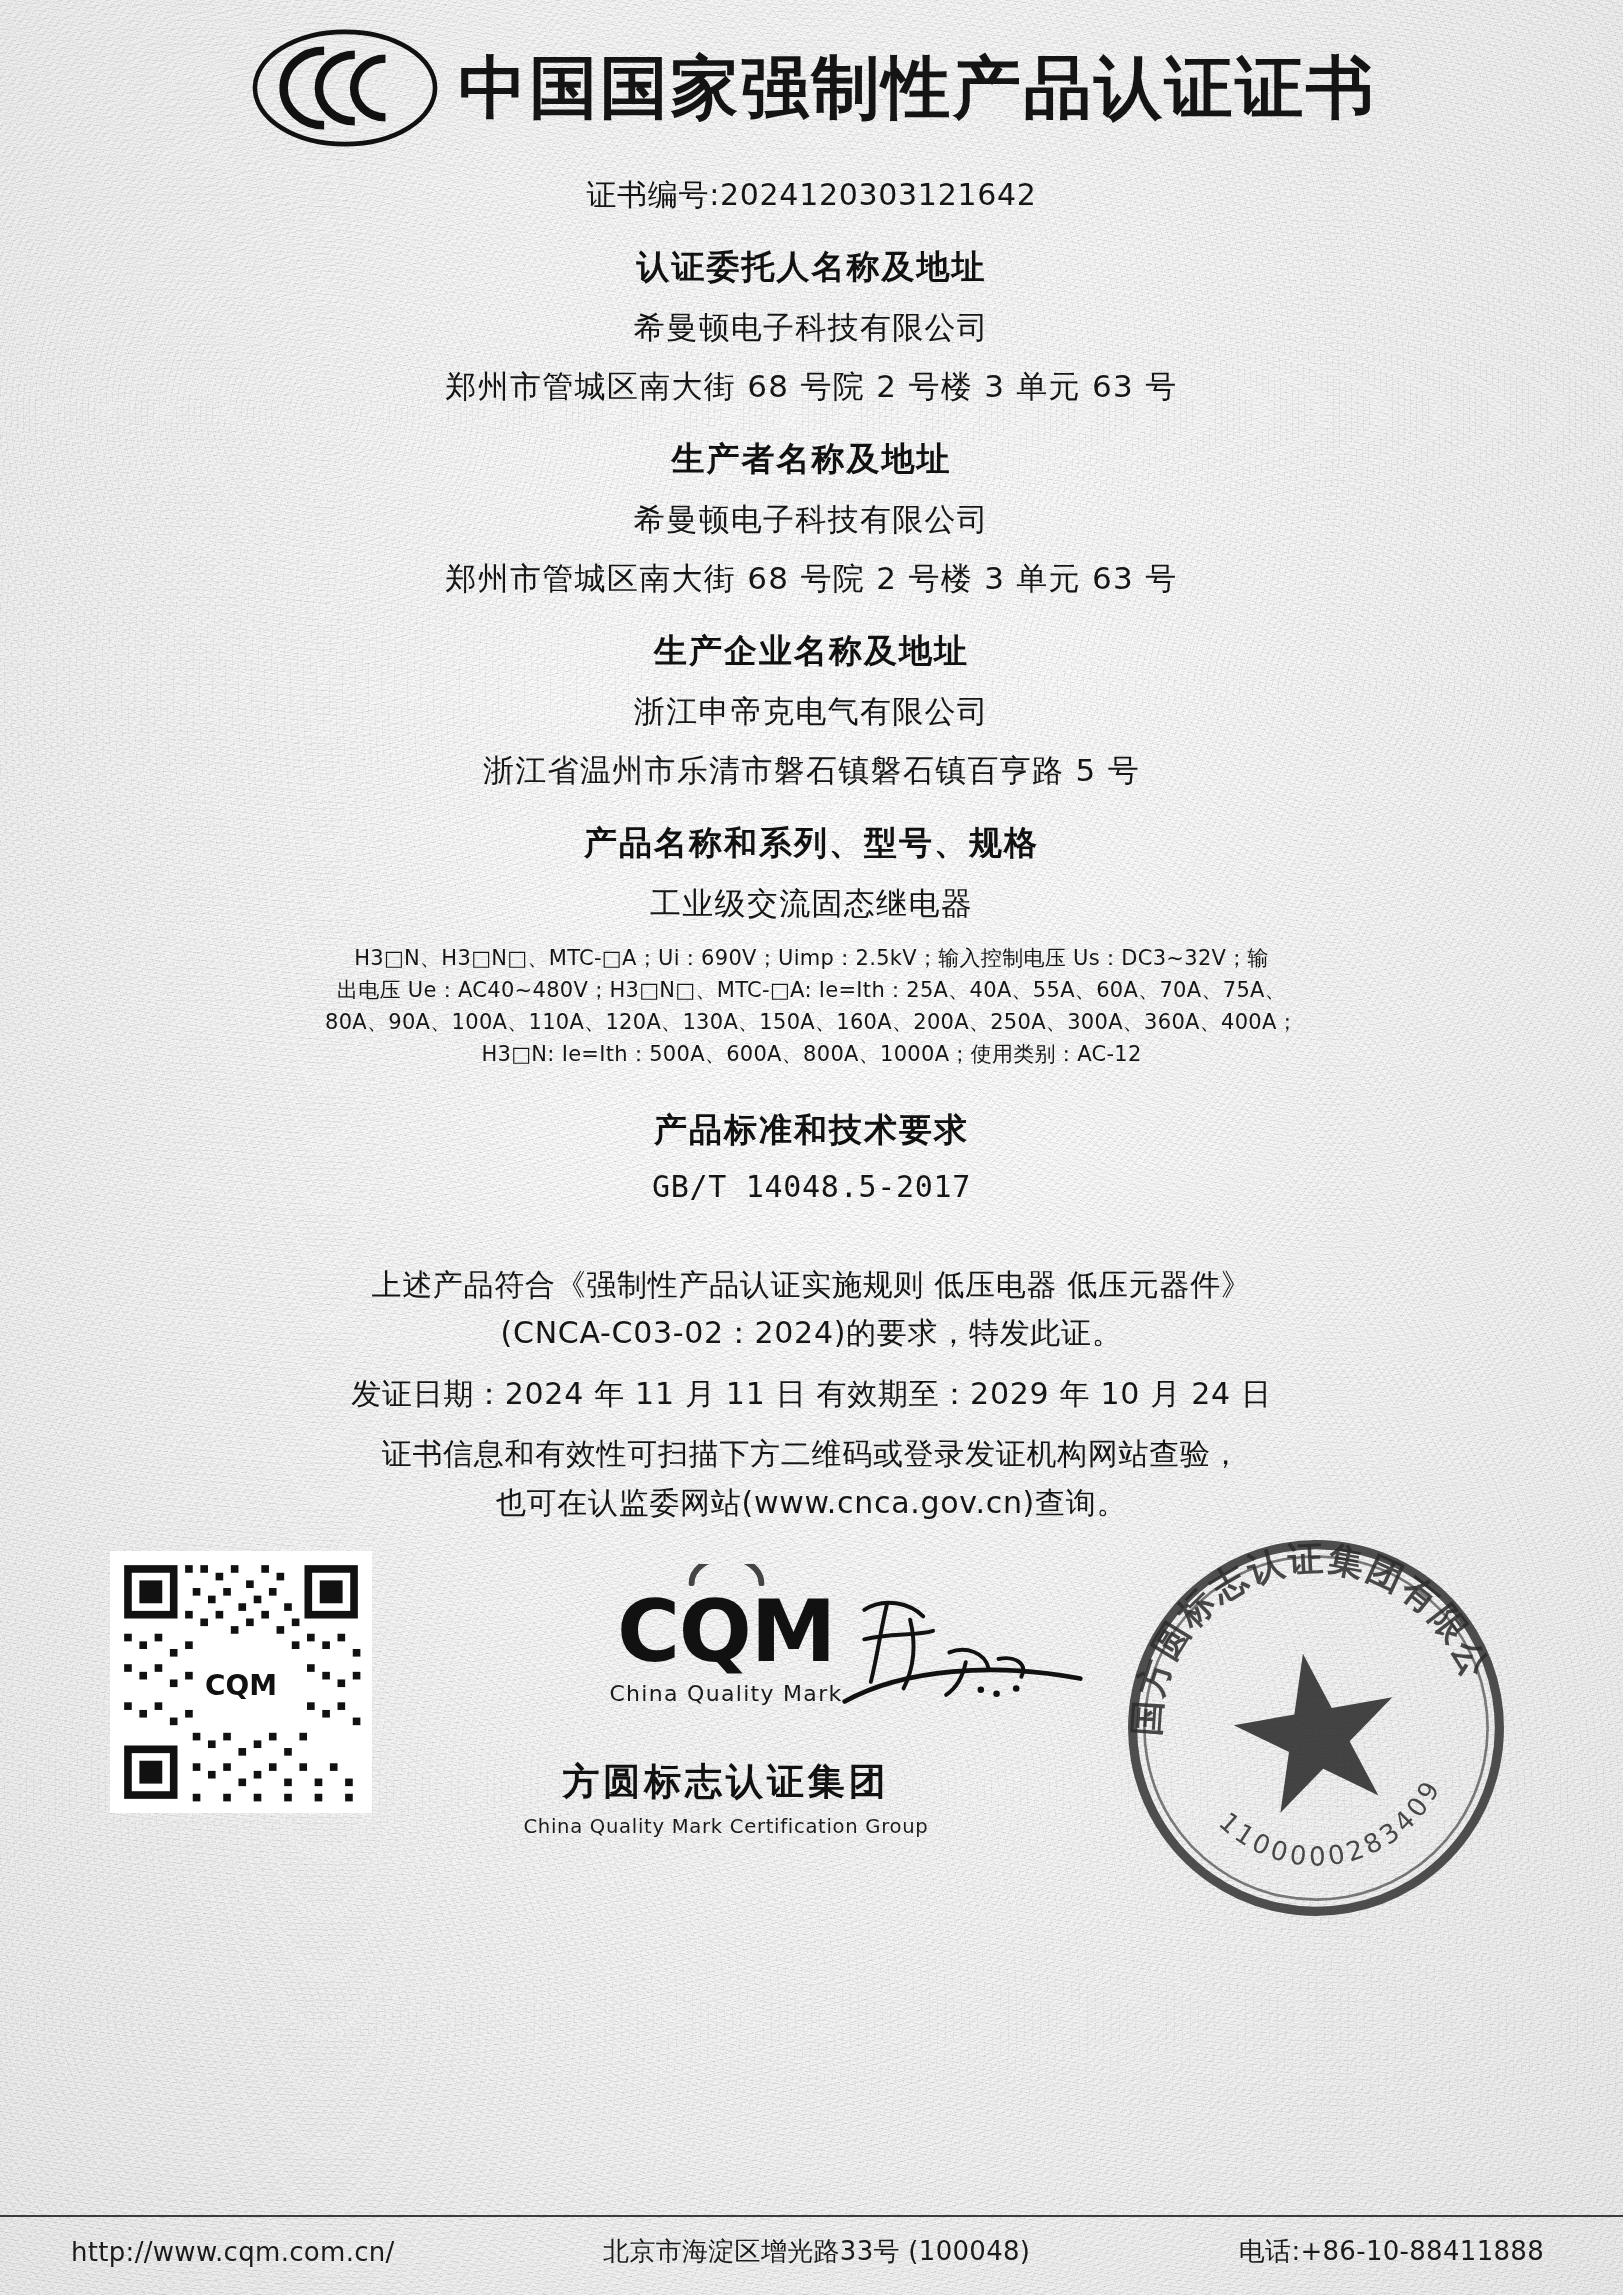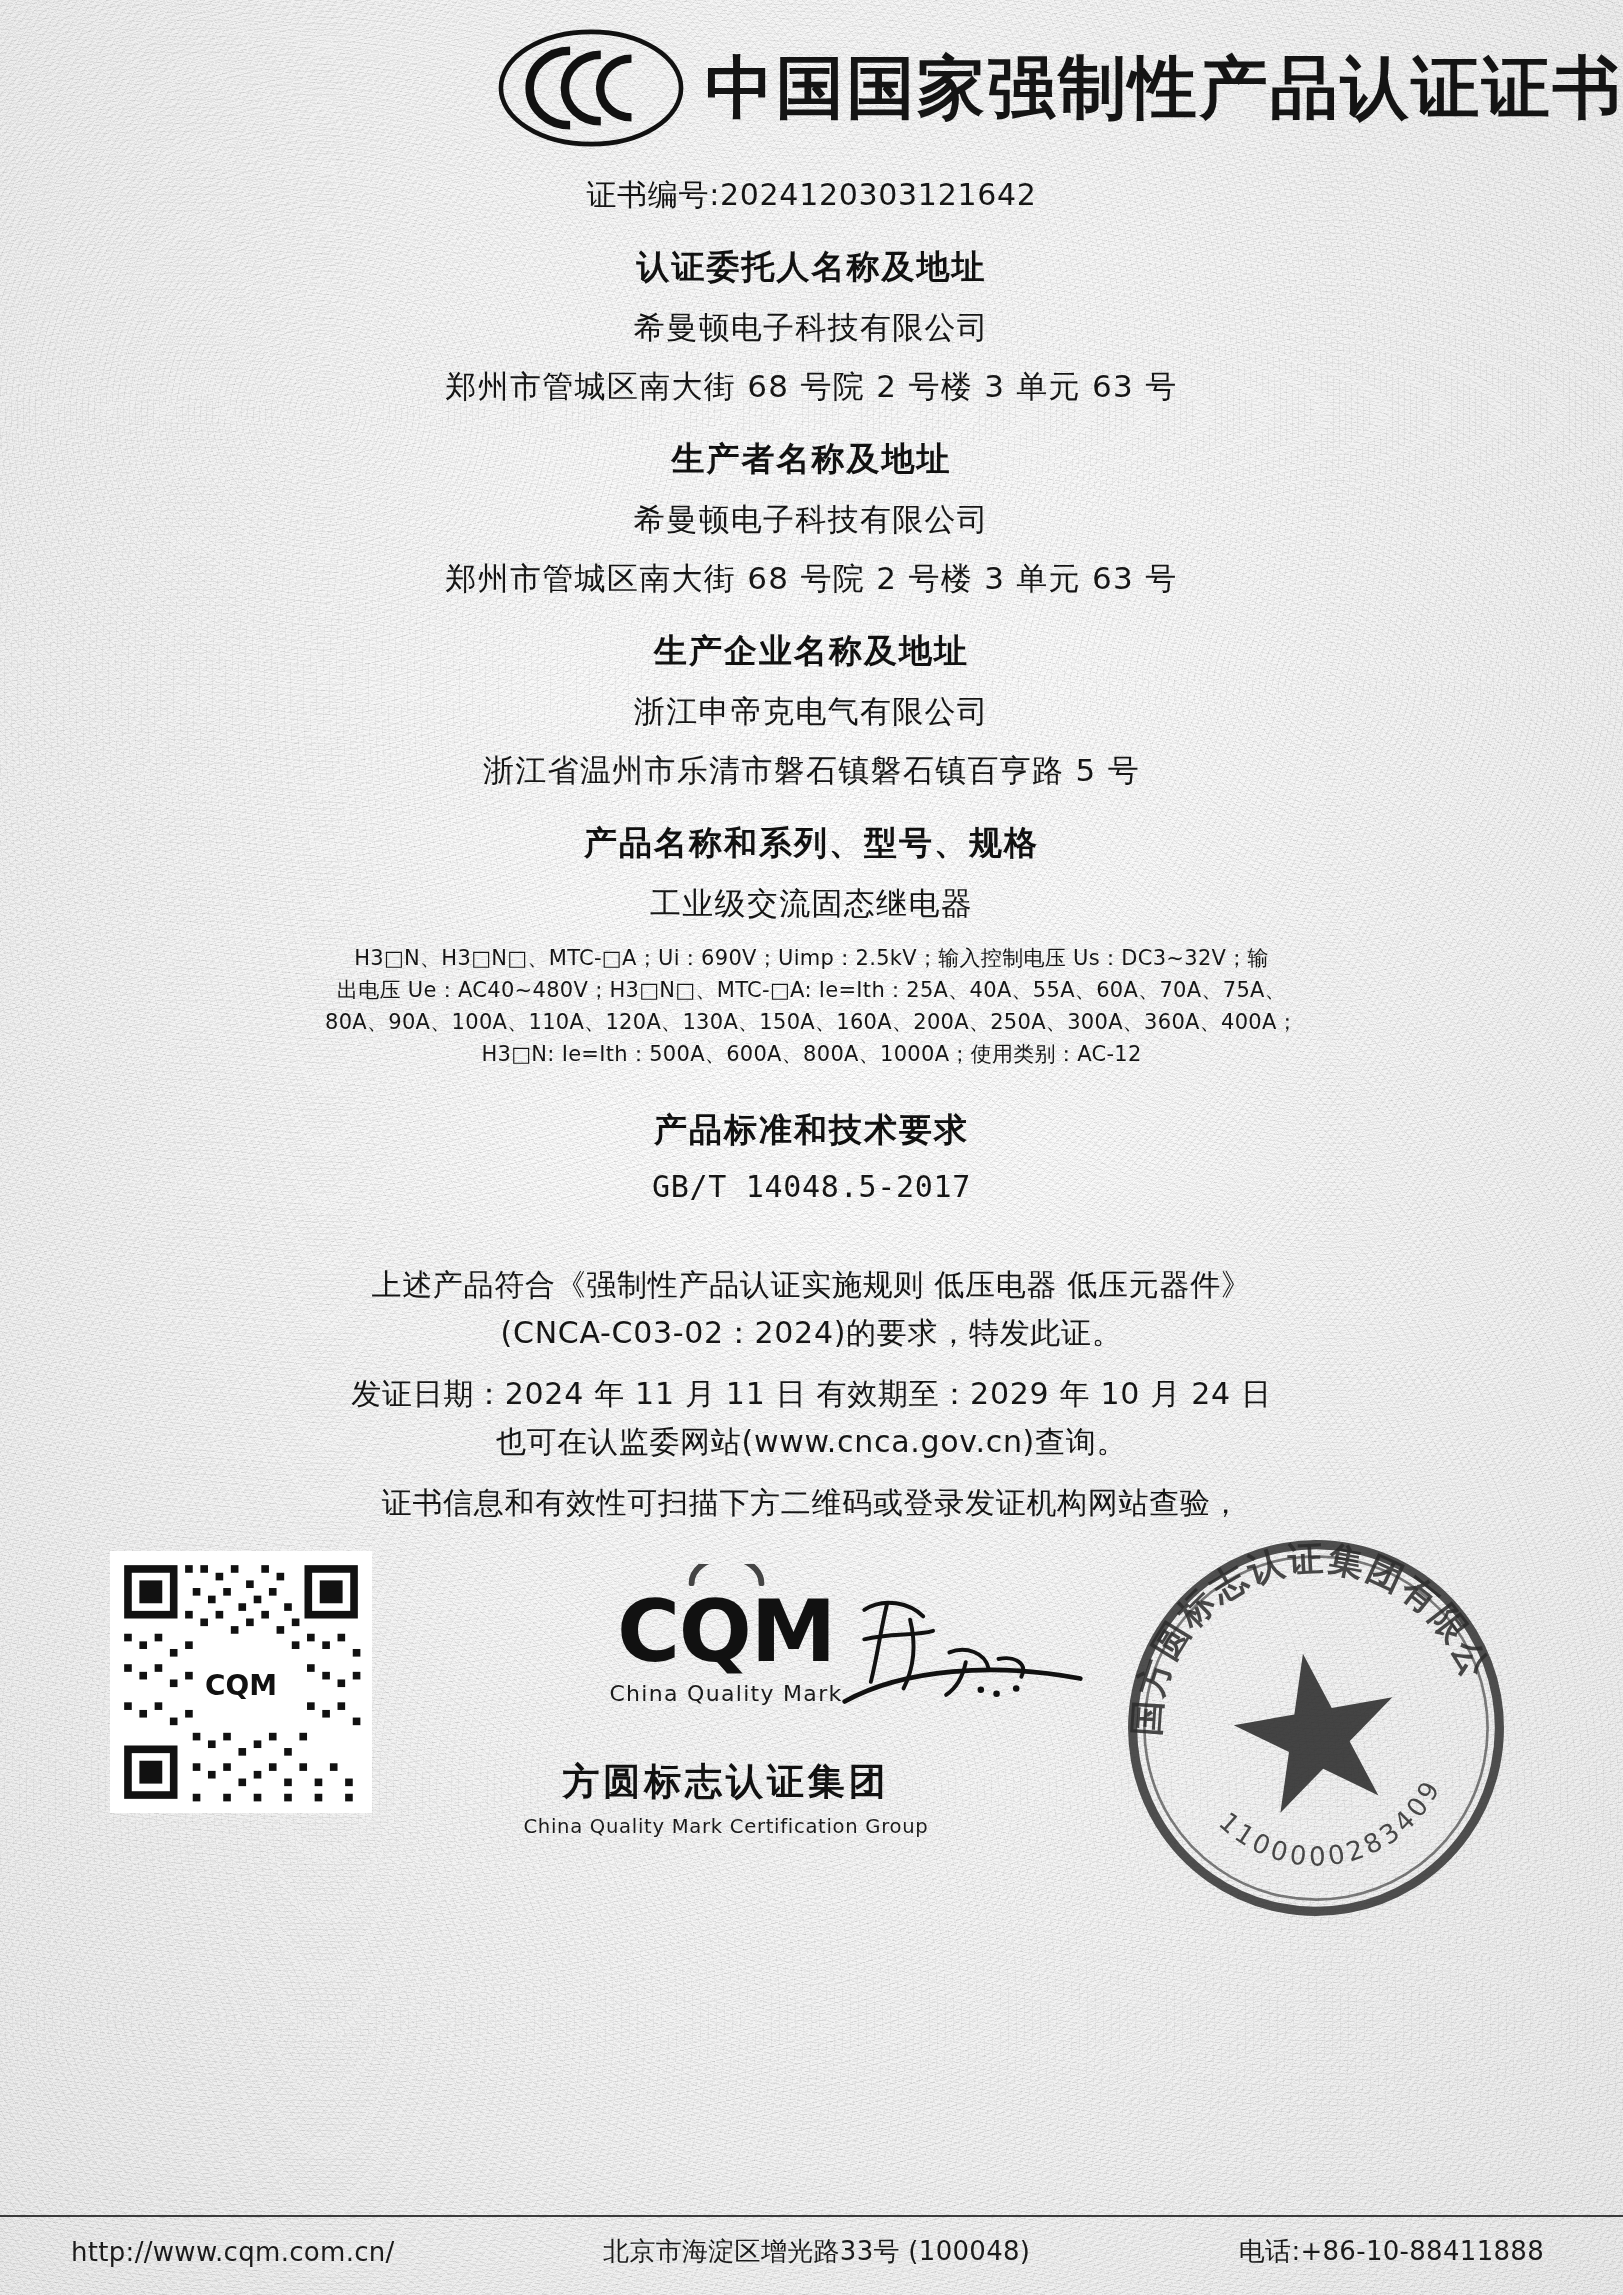--- a/index.html
+++ b/index.html
@@ -50,21 +50,21 @@
     position: relative;
     z-index: 5;
     width: 100%;
     height: 100%;
   }
 
   
   .header {
     display: flex;
     align-items: center;
-    justify-content: flex-end;
+    justify-content: center;
     gap: 16px;
     padding-top: 26px;
   }
   .ccc-logo {
     width: 196px;
     height: 124px;
     flex: none;
   }
   .cert-title {
     font-family: "DejaVu Sans", sans-serif;
@@ -294,22 +294,22 @@
 
     <div class="section std-title">
       <div class="sec-title">产品标准和技术要求</div>
       <div class="std-value">GB/T 14048.5-2017</div>
     </div>
 
     <div class="statement">
       <div class="st-line">上述产品符合《强制性产品认证实施规则 低压电器 低压元器件》</div>
       <div class="st-line">(CNCA-C03-02：2024)的要求，特发此证。</div>
       <div class="st-line st-gap">发证日期：2024 年 11 月 11 日 有效期至：2029 年 10 月 24 日</div>
+      <div class="st-line st-gap">证书信息和有效性可扫描下方二维码或登录发证机构网站查验，</div>
       <div class="st-line">也可在认监委网站(www.cnca.gov.cn)查询。</div>
-      <div class="st-line st-gap">证书信息和有效性可扫描下方二维码或登录发证机构网站查验，</div>
     </div>
 
     <div class="marks">
 
       <div class="qr">
         <svg viewBox="0 0 100 100" width="254" height="254">
           <rect width="100" height="100" fill="#fff"></rect>
           <g fill="#111">
 
             <rect x="4" y="4" width="21" height="21"></rect>

